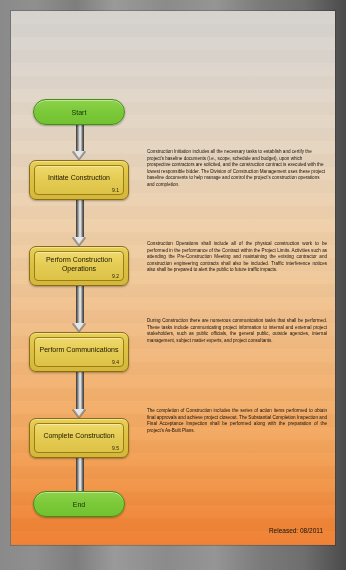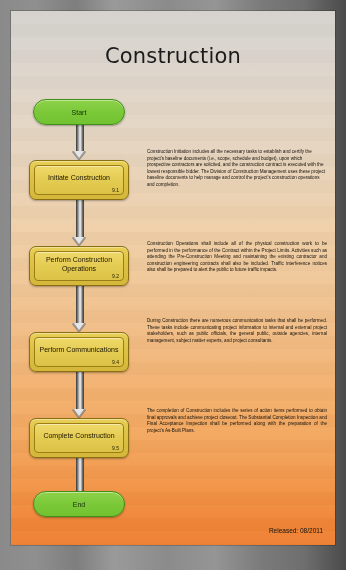--- a/index.html
+++ b/index.html
@@ -216,21 +216,20 @@
     color: #14120d;
     z-index: 6;
   }
 </style>
 </head>
 <body>
 
 <div id="desktop">
   <div id="page">
 
-    <div id="title">Construction</div>
 
     <div id="flow">
 
       <div class="node terminator" style="top:88px;">
         <span class="lbl">Start</span>
       </div>
 
       <div class="conn" style="top:114px; height:35px;">
         <div class="shaft" style="height:26px;"></div>
         <div class="head"></div>

